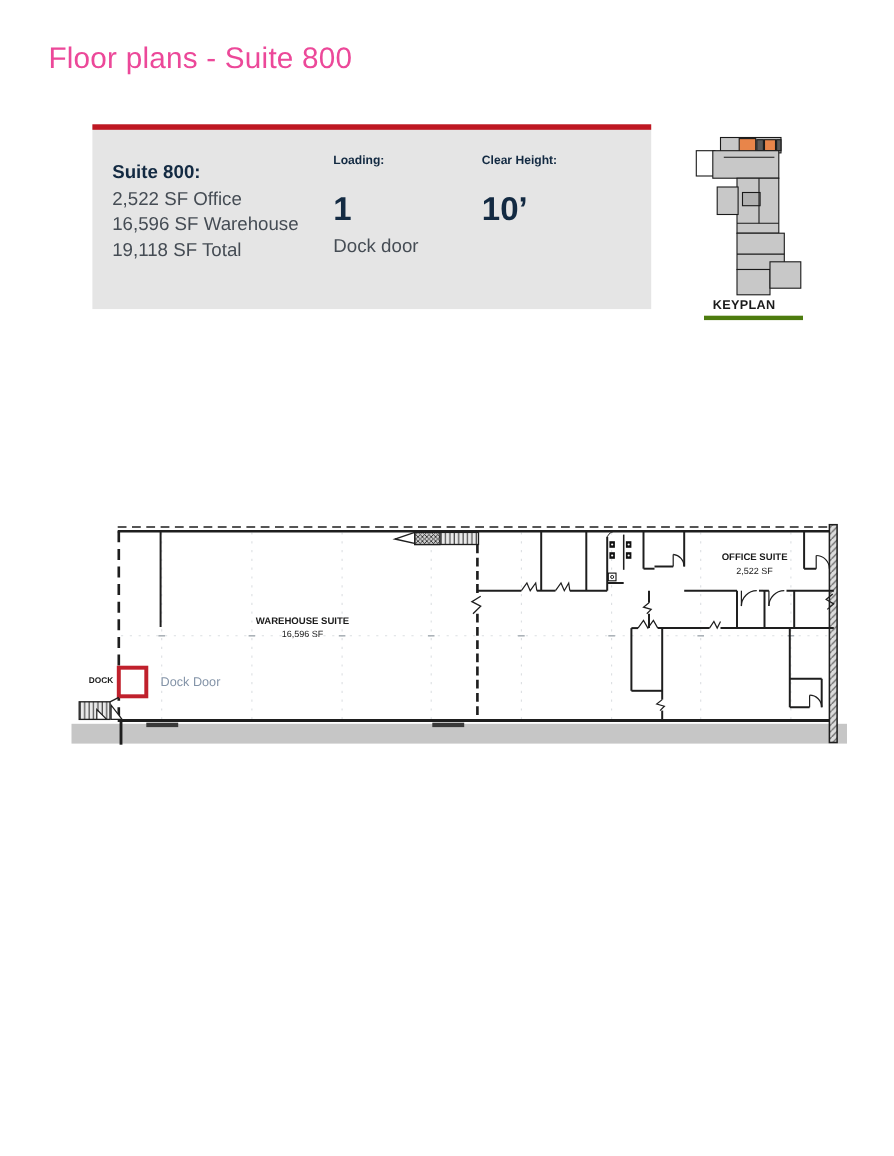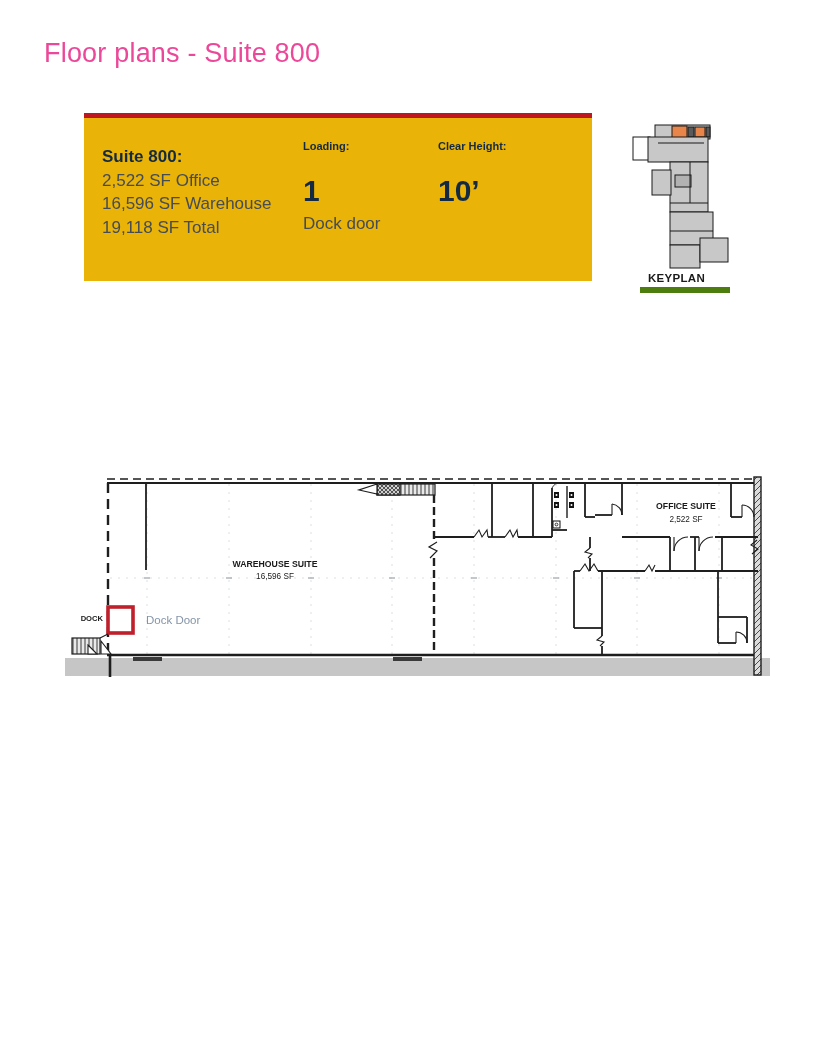--- a/index.html
+++ b/index.html
@@ -7,34 +7,34 @@
     width:813px;height:1051px;position:relative;background:#ffffff;
     font-family:"Liberation Sans","DejaVu Sans",sans-serif;overflow:hidden;
   }
   .abs{position:absolute;}
   
   .page-title{
     left:44px;top:38px;font-size:27px;font-weight:400;color:#ec4899;letter-spacing:.2px;
   }
   
   .info-panel{
-    left:84px;top:113px;width:508px;height:168px;background:#eab308;
+    left:84px;top:113px;width:508px;height:168px;background:#e5e5e5;
     border-top:5px solid #bf1722;box-sizing:border-box;
   }
   .col-suite{position:absolute;left:18px;top:27px;font-size:17px;color:#454c54;line-height:23.5px;}
   .col-suite .bold-navy{font-weight:bold;color:#132a42;}
   .u{}
   .col-loading{position:absolute;left:219px;top:22px;}
   .col-clear{position:absolute;left:354px;top:22px;}
   .stat-heading{font-size:11px;font-weight:bold;color:#132a42;}
   .stat-value{font-size:30px;font-weight:bold;color:#132a42;margin-top:22px;}
   .stat-caption{font-size:17px;color:#454c54;margin-top:6px;}
   
   .keyplan-caption{
-    left:640px;top:272px;width:90px;border-bottom:6px solid #4d7c0f;
+    left:640px;top:272px;width:90px;border-bottom:4px solid #4d7c0f;
     font-size:11.5px;font-weight:bold;color:#1a1a1a;padding:0 0 3px 8px;box-sizing:border-box;
     letter-spacing:.3px;
   }
   svg text{font-family:"Liberation Sans","DejaVu Sans",sans-serif;}
   .plan-label{font-weight:bold;fill:#1a1a1a;}
 </style>
 </head>
 <body>
 
 <div class="abs page-title">Floor plans - Suite 800</div>

